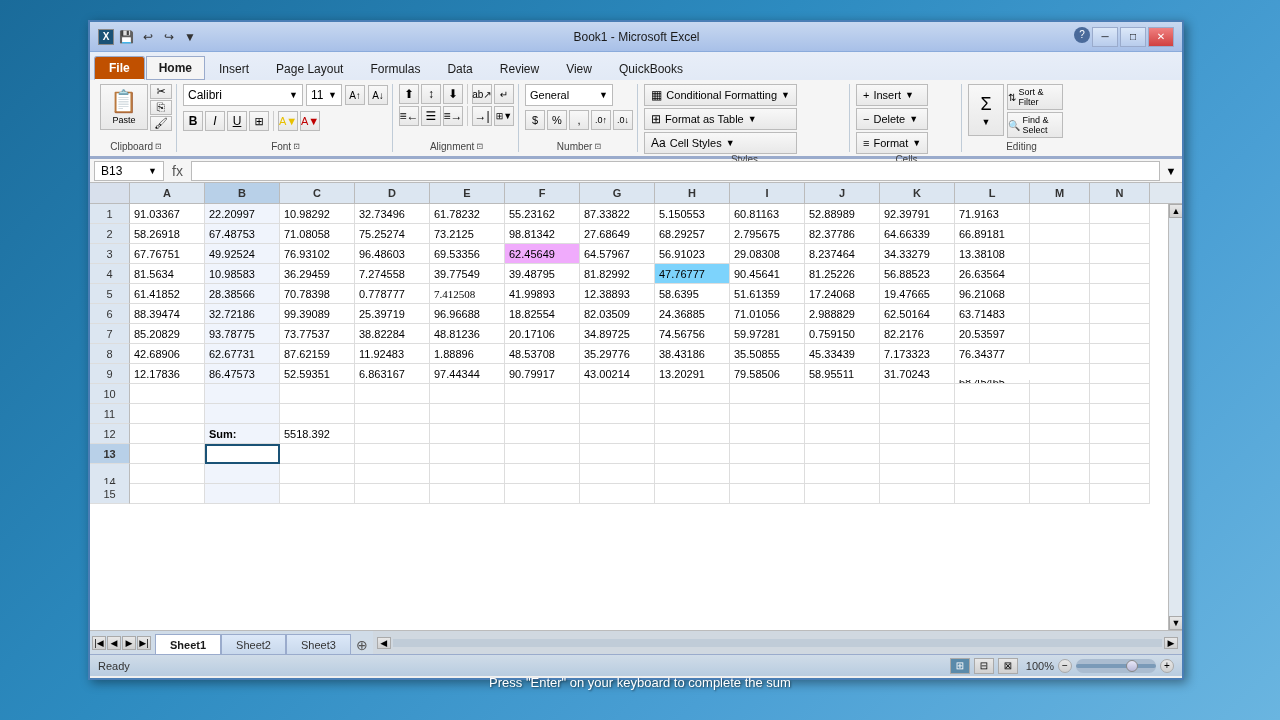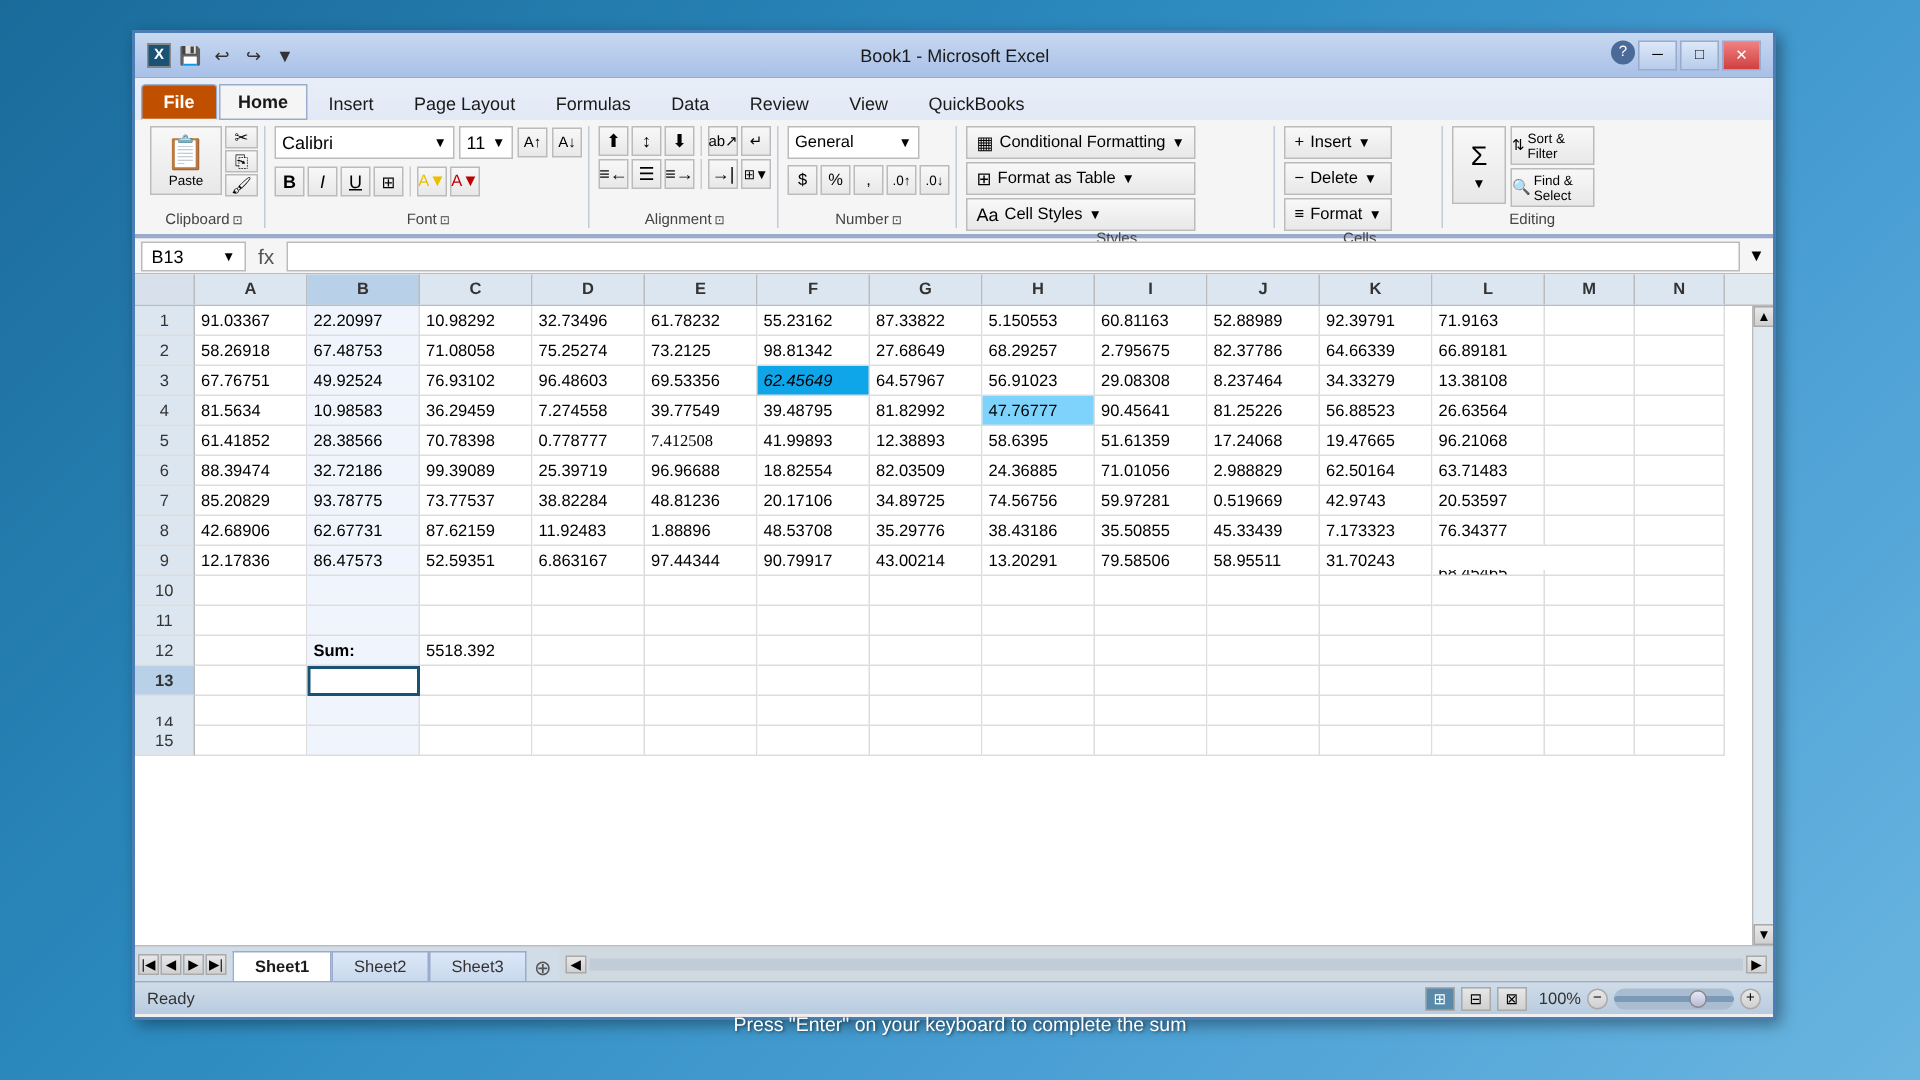--- a/index.html
+++ b/index.html
@@ -695,21 +695,21 @@
             <div style="width: 60px; min-width: 60px; border-right: 1px solid rgb(221, 221, 221); border-bottom: 1px solid rgb(221, 221, 221); display: flex; align-items: center; padding: 0px 4px; font-size: 11px; color: rgb(0, 0, 0); white-space: nowrap; overflow: hidden; cursor: cell; background: white;"></div>
             <div style="width: 60px; min-width: 60px; border-right: 1px solid rgb(221, 221, 221); border-bottom: 1px solid rgb(221, 221, 221); display: flex; align-items: center; padding: 0px 4px; font-size: 11px; color: rgb(0, 0, 0); white-space: nowrap; overflow: hidden; cursor: cell; background: white;"></div>
           </div>
           <div style="display: flex; height: 20px;">
             <div style="width: 40px; min-width: 40px; height: 20px; border-right: 1px solid rgb(187, 187, 187); border-bottom: 1px solid rgb(221, 221, 221); display: flex; align-items: center; justify-content: center; font-size: 11px; color: rgb(51, 51, 51); background: rgb(220, 230, 241); cursor: pointer; font-weight: normal;">3</div>
             <div style="width: 75px; min-width: 75px; border-right: 1px solid rgb(221, 221, 221); border-bottom: 1px solid rgb(221, 221, 221); display: flex; align-items: center; padding: 0px 4px; font-size: 11px; color: rgb(0, 0, 0); white-space: nowrap; overflow: hidden; cursor: cell; background: white;">67.76751</div>
             <div style="width: 75px; min-width: 75px; border-right: 1px solid rgb(221, 221, 221); border-bottom: 1px solid rgb(221, 221, 221); display: flex; align-items: center; padding: 0px 4px; font-size: 11px; color: rgb(0, 0, 0); white-space: nowrap; overflow: hidden; cursor: cell; background: rgb(240, 244, 252);">49.92524</div>
             <div style="width: 75px; min-width: 75px; border-right: 1px solid rgb(221, 221, 221); border-bottom: 1px solid rgb(221, 221, 221); display: flex; align-items: center; padding: 0px 4px; font-size: 11px; color: rgb(0, 0, 0); white-space: nowrap; overflow: hidden; cursor: cell; background: white;">76.93102</div>
             <div style="width: 75px; min-width: 75px; border-right: 1px solid rgb(221, 221, 221); border-bottom: 1px solid rgb(221, 221, 221); display: flex; align-items: center; padding: 0px 4px; font-size: 11px; color: rgb(0, 0, 0); white-space: nowrap; overflow: hidden; cursor: cell; background: white;">96.48603</div>
             <div style="width: 75px; min-width: 75px; border-right: 1px solid rgb(221, 221, 221); border-bottom: 1px solid rgb(221, 221, 221); display: flex; align-items: center; padding: 0px 4px; font-size: 11px; color: rgb(0, 0, 0); white-space: nowrap; overflow: hidden; cursor: cell; background: white;">69.53356</div>
-            <div style="width: 75px; min-width: 75px; border-right: 1px solid rgb(221, 221, 221); border-bottom: 1px solid rgb(221, 221, 221); display: flex; align-items: center; padding: 0px 4px; font-size: 11px; color: rgb(0, 0, 0); white-space: nowrap; overflow: hidden; cursor: cell; background: #0ea5e9; font-style: italic;">62.45649</div>
+            <div style="width: 75px; min-width: 75px; border-right: 1px solid rgb(221, 221, 221); border-bottom: 1px solid rgb(221, 221, 221); display: flex; align-items: center; padding: 0px 4px; font-size: 11px; color: rgb(0, 0, 0); white-space: nowrap; overflow: hidden; cursor: cell; background: #f0abfc;">62.45649</div>
             <div style="width: 75px; min-width: 75px; border-right: 1px solid rgb(221, 221, 221); border-bottom: 1px solid rgb(221, 221, 221); display: flex; align-items: center; padding: 0px 4px; font-size: 11px; color: rgb(0, 0, 0); white-space: nowrap; overflow: hidden; cursor: cell; background: white;">64.57967</div>
             <div style="width: 75px; min-width: 75px; border-right: 1px solid rgb(221, 221, 221); border-bottom: 1px solid rgb(221, 221, 221); display: flex; align-items: center; padding: 0px 4px; font-size: 11px; color: rgb(0, 0, 0); white-space: nowrap; overflow: hidden; cursor: cell; background: white;">56.91023</div>
             <div style="width: 75px; min-width: 75px; border-right: 1px solid rgb(221, 221, 221); border-bottom: 1px solid rgb(221, 221, 221); display: flex; align-items: center; padding: 0px 4px; font-size: 11px; color: rgb(0, 0, 0); white-space: nowrap; overflow: hidden; cursor: cell; background: white;">29.08308</div>
             <div style="width: 75px; min-width: 75px; border-right: 1px solid rgb(221, 221, 221); border-bottom: 1px solid rgb(221, 221, 221); display: flex; align-items: center; padding: 0px 4px; font-size: 11px; color: rgb(0, 0, 0); white-space: nowrap; overflow: hidden; cursor: cell; background: white;">8.237464</div>
             <div style="width: 75px; min-width: 75px; border-right: 1px solid rgb(221, 221, 221); border-bottom: 1px solid rgb(221, 221, 221); display: flex; align-items: center; padding: 0px 4px; font-size: 11px; color: rgb(0, 0, 0); white-space: nowrap; overflow: hidden; cursor: cell; background: white;">34.33279</div>
             <div style="width: 75px; min-width: 75px; border-right: 1px solid rgb(221, 221, 221); border-bottom: 1px solid rgb(221, 221, 221); display: flex; align-items: center; padding: 0px 4px; font-size: 11px; color: rgb(0, 0, 0); white-space: nowrap; overflow: hidden; cursor: cell; background: white;">13.38108</div>
             <div style="width: 60px; min-width: 60px; border-right: 1px solid rgb(221, 221, 221); border-bottom: 1px solid rgb(221, 221, 221); display: flex; align-items: center; padding: 0px 4px; font-size: 11px; color: rgb(0, 0, 0); white-space: nowrap; overflow: hidden; cursor: cell; background: white;"></div>
             <div style="width: 60px; min-width: 60px; border-right: 1px solid rgb(221, 221, 221); border-bottom: 1px solid rgb(221, 221, 221); display: flex; align-items: center; padding: 0px 4px; font-size: 11px; color: rgb(0, 0, 0); white-space: nowrap; overflow: hidden; cursor: cell; background: white;"></div>
           </div>
           <div style="display: flex; height: 20px;">
@@ -767,22 +767,22 @@
             <div style="width: 40px; min-width: 40px; height: 20px; border-right: 1px solid rgb(187, 187, 187); border-bottom: 1px solid rgb(221, 221, 221); display: flex; align-items: center; justify-content: center; font-size: 11px; color: rgb(51, 51, 51); background: rgb(220, 230, 241); cursor: pointer; font-weight: normal;">7</div>
             <div style="width: 75px; min-width: 75px; border-right: 1px solid rgb(221, 221, 221); border-bottom: 1px solid rgb(221, 221, 221); display: flex; align-items: center; padding: 0px 4px; font-size: 11px; color: rgb(0, 0, 0); white-space: nowrap; overflow: hidden; cursor: cell; background: white;">85.20829</div>
             <div style="width: 75px; min-width: 75px; border-right: 1px solid rgb(221, 221, 221); border-bottom: 1px solid rgb(221, 221, 221); display: flex; align-items: center; padding: 0px 4px; font-size: 11px; color: rgb(0, 0, 0); white-space: nowrap; overflow: hidden; cursor: cell; background: rgb(240, 244, 252);">93.78775</div>
             <div style="width: 75px; min-width: 75px; border-right: 1px solid rgb(221, 221, 221); border-bottom: 1px solid rgb(221, 221, 221); display: flex; align-items: center; padding: 0px 4px; font-size: 11px; color: rgb(0, 0, 0); white-space: nowrap; overflow: hidden; cursor: cell; background: white;">73.77537</div>
             <div style="width: 75px; min-width: 75px; border-right: 1px solid rgb(221, 221, 221); border-bottom: 1px solid rgb(221, 221, 221); display: flex; align-items: center; padding: 0px 4px; font-size: 11px; color: rgb(0, 0, 0); white-space: nowrap; overflow: hidden; cursor: cell; background: white;">38.82284</div>
             <div style="width: 75px; min-width: 75px; border-right: 1px solid rgb(221, 221, 221); border-bottom: 1px solid rgb(221, 221, 221); display: flex; align-items: center; padding: 0px 4px; font-size: 11px; color: rgb(0, 0, 0); white-space: nowrap; overflow: hidden; cursor: cell; background: white;">48.81236</div>
             <div style="width: 75px; min-width: 75px; border-right: 1px solid rgb(221, 221, 221); border-bottom: 1px solid rgb(221, 221, 221); display: flex; align-items: center; padding: 0px 4px; font-size: 11px; color: rgb(0, 0, 0); white-space: nowrap; overflow: hidden; cursor: cell; background: white;">20.17106</div>
             <div style="width: 75px; min-width: 75px; border-right: 1px solid rgb(221, 221, 221); border-bottom: 1px solid rgb(221, 221, 221); display: flex; align-items: center; padding: 0px 4px; font-size: 11px; color: rgb(0, 0, 0); white-space: nowrap; overflow: hidden; cursor: cell; background: white;">34.89725</div>
             <div style="width: 75px; min-width: 75px; border-right: 1px solid rgb(221, 221, 221); border-bottom: 1px solid rgb(221, 221, 221); display: flex; align-items: center; padding: 0px 4px; font-size: 11px; color: rgb(0, 0, 0); white-space: nowrap; overflow: hidden; cursor: cell; background: white;">74.56756</div>
             <div style="width: 75px; min-width: 75px; border-right: 1px solid rgb(221, 221, 221); border-bottom: 1px solid rgb(221, 221, 221); display: flex; align-items: center; padding: 0px 4px; font-size: 11px; color: rgb(0, 0, 0); white-space: nowrap; overflow: hidden; cursor: cell; background: white;">59.97281</div>
-            <div style="width: 75px; min-width: 75px; border-right: 1px solid rgb(221, 221, 221); border-bottom: 1px solid rgb(221, 221, 221); display: flex; align-items: center; padding: 0px 4px; font-size: 11px; color: rgb(0, 0, 0); white-space: nowrap; overflow: hidden; cursor: cell; background: white;">0.519669</div>
-            <div style="width: 75px; min-width: 75px; border-right: 1px solid rgb(221, 221, 221); border-bottom: 1px solid rgb(221, 221, 221); display: flex; align-items: center; padding: 0px 4px; font-size: 11px; color: rgb(0, 0, 0); white-space: nowrap; overflow: hidden; cursor: cell; background: white;">42.9743</div>
+            <div style="width: 75px; min-width: 75px; border-right: 1px solid rgb(221, 221, 221); border-bottom: 1px solid rgb(221, 221, 221); display: flex; align-items: center; padding: 0px 4px; font-size: 11px; color: rgb(0, 0, 0); white-space: nowrap; overflow: hidden; cursor: cell; background: white;">0.759150</div>
+            <div style="width: 75px; min-width: 75px; border-right: 1px solid rgb(221, 221, 221); border-bottom: 1px solid rgb(221, 221, 221); display: flex; align-items: center; padding: 0px 4px; font-size: 11px; color: rgb(0, 0, 0); white-space: nowrap; overflow: hidden; cursor: cell; background: white;">82.2176</div>
             <div style="width: 75px; min-width: 75px; border-right: 1px solid rgb(221, 221, 221); border-bottom: 1px solid rgb(221, 221, 221); display: flex; align-items: center; padding: 0px 4px; font-size: 11px; color: rgb(0, 0, 0); white-space: nowrap; overflow: hidden; cursor: cell; background: white;">20.53597</div>
             <div style="width: 60px; min-width: 60px; border-right: 1px solid rgb(221, 221, 221); border-bottom: 1px solid rgb(221, 221, 221); display: flex; align-items: center; padding: 0px 4px; font-size: 11px; color: rgb(0, 0, 0); white-space: nowrap; overflow: hidden; cursor: cell; background: white;"></div>
             <div style="width: 60px; min-width: 60px; border-right: 1px solid rgb(221, 221, 221); border-bottom: 1px solid rgb(221, 221, 221); display: flex; align-items: center; padding: 0px 4px; font-size: 11px; color: rgb(0, 0, 0); white-space: nowrap; overflow: hidden; cursor: cell; background: white;"></div>
           </div>
           <div style="display: flex; height: 20px;">
             <div style="width: 40px; min-width: 40px; height: 20px; border-right: 1px solid rgb(187, 187, 187); border-bottom: 1px solid rgb(221, 221, 221); display: flex; align-items: center; justify-content: center; font-size: 11px; color: rgb(51, 51, 51); background: rgb(220, 230, 241); cursor: pointer; font-weight: normal;">8</div>
             <div style="width: 75px; min-width: 75px; border-right: 1px solid rgb(221, 221, 221); border-bottom: 1px solid rgb(221, 221, 221); display: flex; align-items: center; padding: 0px 4px; font-size: 11px; color: rgb(0, 0, 0); white-space: nowrap; overflow: hidden; cursor: cell; background: white;">42.68906</div>
             <div style="width: 75px; min-width: 75px; border-right: 1px solid rgb(221, 221, 221); border-bottom: 1px solid rgb(221, 221, 221); display: flex; align-items: center; padding: 0px 4px; font-size: 11px; color: rgb(0, 0, 0); white-space: nowrap; overflow: hidden; cursor: cell; background: rgb(240, 244, 252);">62.67731</div>
             <div style="width: 75px; min-width: 75px; border-right: 1px solid rgb(221, 221, 221); border-bottom: 1px solid rgb(221, 221, 221); display: flex; align-items: center; padding: 0px 4px; font-size: 11px; color: rgb(0, 0, 0); white-space: nowrap; overflow: hidden; cursor: cell; background: white;">87.62159</div>
             <div style="width: 75px; min-width: 75px; border-right: 1px solid rgb(221, 221, 221); border-bottom: 1px solid rgb(221, 221, 221); display: flex; align-items: center; padding: 0px 4px; font-size: 11px; color: rgb(0, 0, 0); white-space: nowrap; overflow: hidden; cursor: cell; background: white;">11.92483</div>

